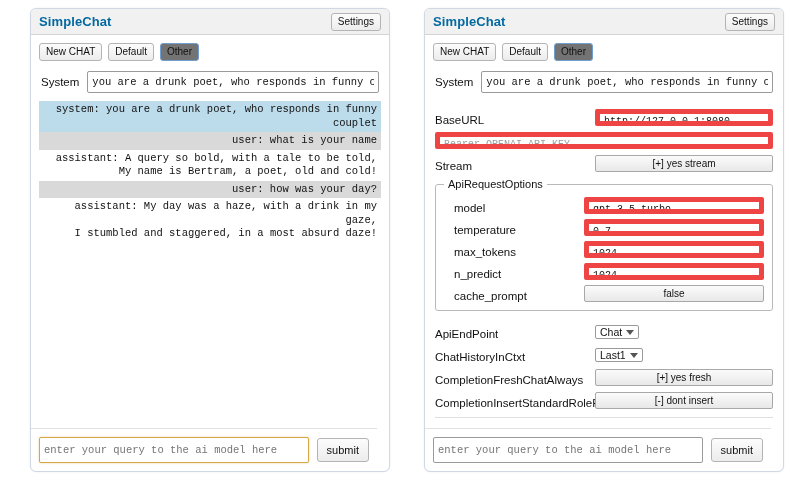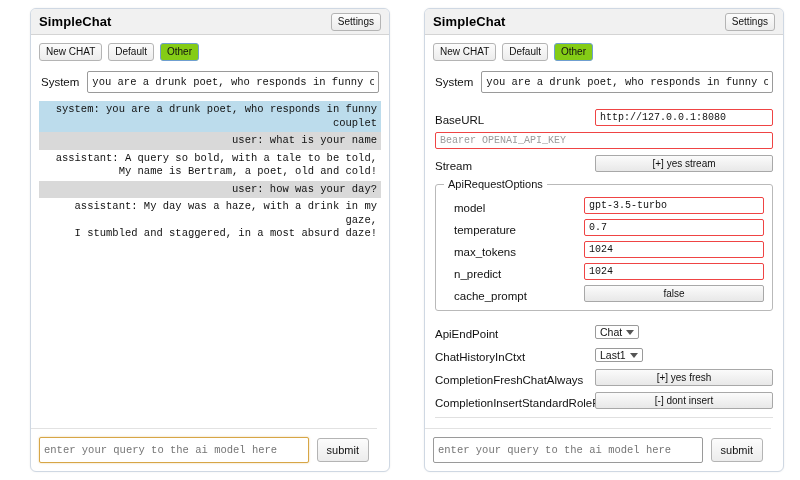--- a/index.html
+++ b/index.html
@@ -38,37 +38,37 @@
     border-bottom: 1px solid #d4d4d4;
     display: flex;
     align-items: center;
     justify-content: space-between;
     padding: 0 8px;
     box-sizing: border-box;
   }
   .app-title {
     font-size: 13px;
     font-weight: bold;
-    color: #000000;
+    color: #0369a1;
     letter-spacing: 0.1px;
   }
   .btn {
     font-family: "Liberation Sans", sans-serif;
     font-size: 10px;
     color: #111;
     background: linear-gradient(#fcfcfc, #ececec);
     border: 1px solid #b4b4b4;
     border-radius: 3px;
     padding: 2px 6px;
     line-height: 12px;
     cursor: pointer;
     white-space: nowrap;
   }
   .btn.sel {
-    background: #84cc16;
+    background: #737373;
     border-color: #6f9fd0;
     text-align: right;
   }
   .toolbar {
     display: flex;
     align-items: center;
     gap: 6px;
     padding: 8px 8px 4px 8px;
   }
 
@@ -157,21 +157,21 @@
     flex: 0 0 160px;
   }
   .srow .ctl {
     flex: 1;
   }
   .field {
     font-family: "Liberation Mono", monospace;
     font-size: 10px;
     color: #111;
     background: #ffffff;
-    border: 1px solid #ef4444;
+    border: 5px solid #ef4444;
     border-radius: 2px;
     height: 17px;
     line-height: 15px;
     padding: 0 4px;
     box-sizing: border-box;
     width: 100%;
     display: block;
     overflow: hidden;
     white-space: nowrap;
     margin-top: 26px;

